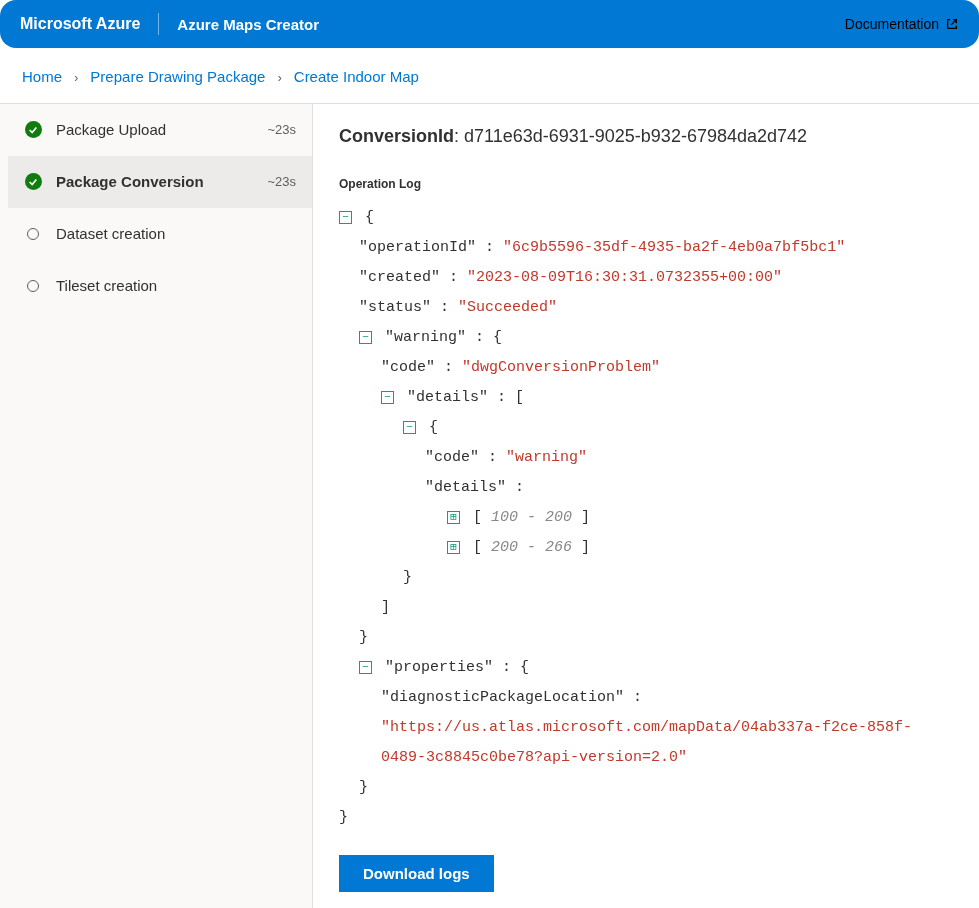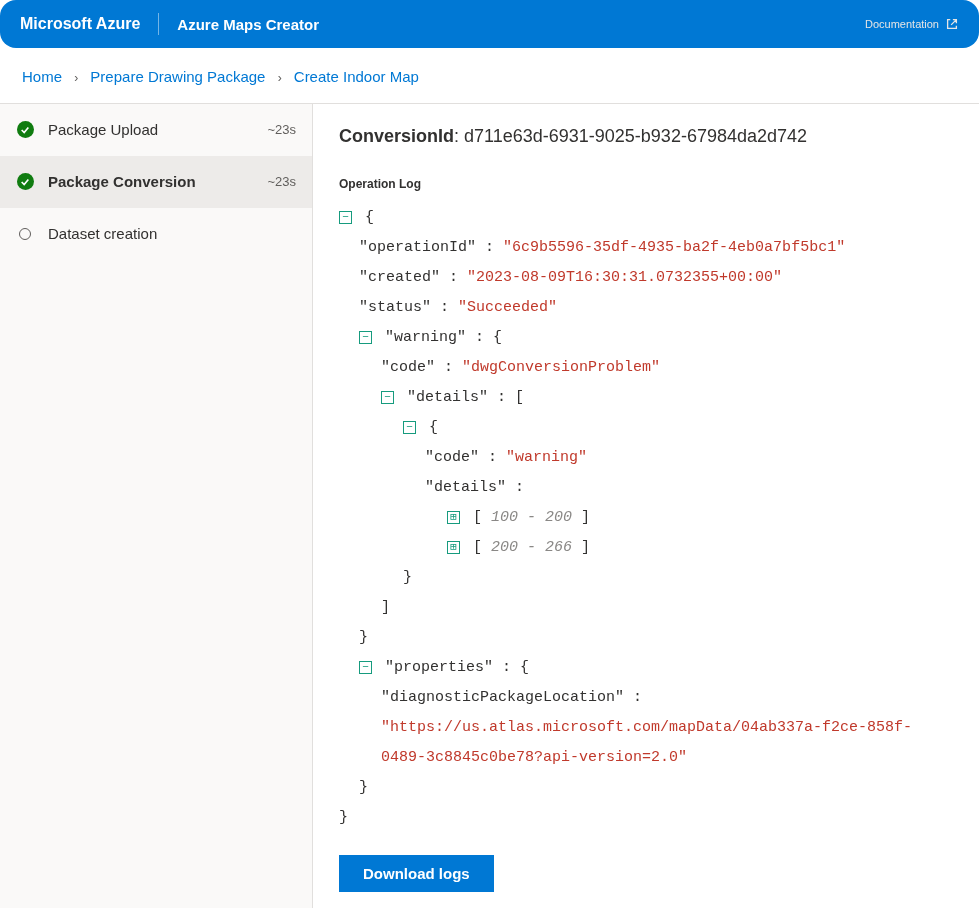--- a/index.html
+++ b/index.html
@@ -4,34 +4,34 @@
 <style>
   * { box-sizing: border-box; margin: 0; padding: 0; }
   body { font-family: "Segoe UI", -apple-system, sans-serif; font-size: 14px; color: #323130; background: #fff; width: 979px; }
   
   
   .header { background: #0078d4; height: 48px; display: flex; align-items: center; padding: 0 20px; color: #fff; border-radius: 16px; }
   .brand { font-size: 16px; font-weight: 600; }
   .divider { width: 1px; height: 22px; background: rgba(255,255,255,0.45); margin: 0 18px; }
   .app-title { font-size: 15px; font-weight: 700; }
   .spacer { flex: 1; }
-  .doc-link { color: #e5e5e5; text-decoration: none; font-size: 11px; display: inline-flex; align-items: center; gap: 6px; }
+  .doc-link { color: #000000; text-decoration: none; font-size: 14px; display: inline-flex; align-items: center; gap: 6px; }
   .doc-link svg { width: 14px; height: 14px; }
   
   
   .breadcrumb { padding: 20px 22px 18px; font-size: 15px; }
   .breadcrumb a { color: #0078d4; text-decoration: none; }
   .breadcrumb .sep { color: #605e5c; margin: 0 8px; font-size: 12px; }
   
   
   .main { display: flex; border-top: 1px solid #e1dfdd; }
   
   
   .sidebar { width: 312px; flex-shrink: 0; background: #faf9f8; }
-  .step { display: flex; align-items: center; height: 52px; padding: 0 16px; border-bottom: 1px solid #fff0; gap: 14px; }
+  .step { display: flex; align-items: center; height: 52px; padding: 0 16px; border-bottom: 1px solid #fff0; gap: 14px; margin-left: 8px; }
   .step.current { background: #edebe9; }
   .step-icon { width: 18px; height: 18px; flex-shrink: 0; display: flex; align-items: center; justify-content: center; }
   .icon-success { width: 17px; height: 17px; border-radius: 50%; background: #107c10; display: flex; align-items: center; justify-content: center; }
   .icon-success svg { width: 10px; height: 10px; }
   .icon-pending { width: 12px; height: 12px; border-radius: 50%; border: 1.5px solid #605e5c; }
   .step-label { flex: 1; font-size: 15px; color: #323130; }
   .step.current .step-label { font-weight: 700; }
   .step-time { font-size: 13px; color: #605e5c; }
   
   
@@ -106,20 +106,27 @@
       <span class="step-label">Package Conversion</span>
       <span class="step-time">~23s</span>
     </div>
     <div class="step">
       <span class="step-icon">
           <span class="icon-pending"></span>
         </span>
       <span class="step-label">Dataset creation</span>
       <span class="step-time"></span>
     </div>
+    <div class="step">
+      <span class="step-icon">
+          <span class="icon-pending"></span>
+        </span>
+      <span class="step-label">Tileset creation</span>
+      <span class="step-time"></span>
+    </div>
   </div>
 
   <div class="content">
     <div class="conv-line">
       <span class="label">ConversionId</span>: <span>d711e63d-6931-9025-b932-67984da2d742</span>
     </div>
 
     <div class="op-title">Operation Log</div>
 
     <div class="json">

